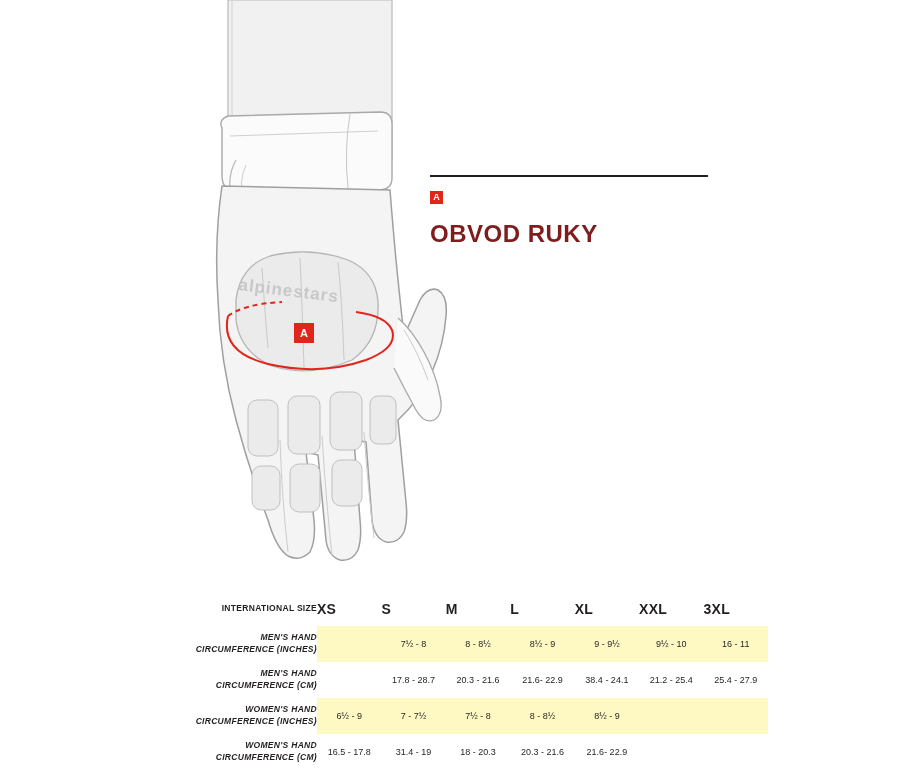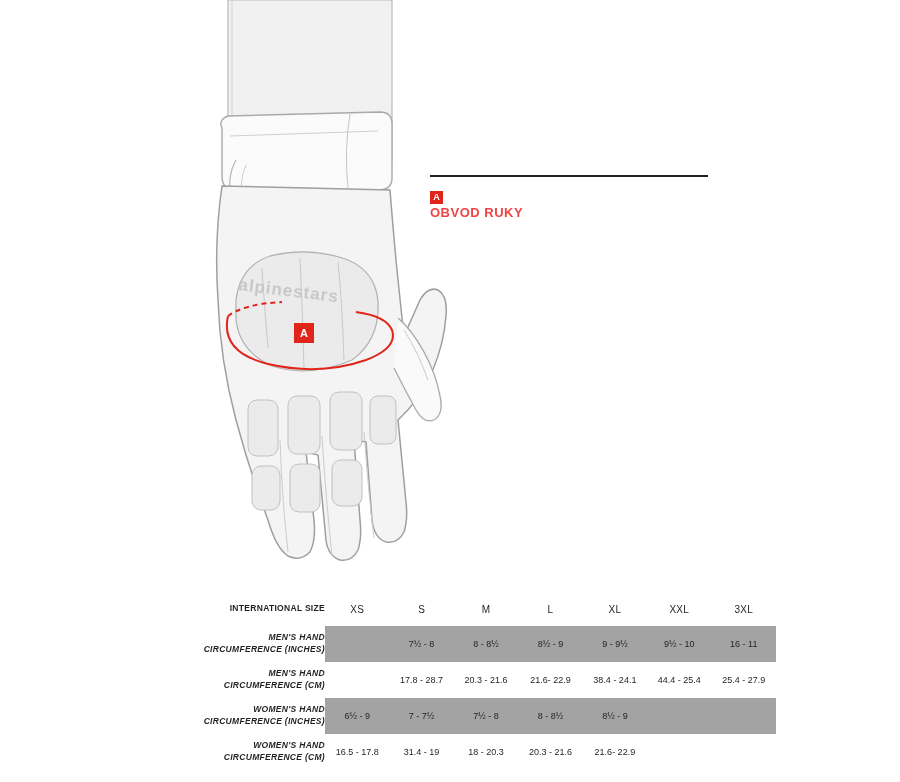--- a/index.html
+++ b/index.html
@@ -49,32 +49,32 @@
     font-size: 9px;
     font-weight: bold;
     width: 13px;
     height: 13px;
     line-height: 13px;
     text-align: center;
     font-family: "Liberation Sans", sans-serif;
     display: inline-block;
   }
   #callout .title {
-    font-size: 13px;
+    font-size: 24px;
     font-weight: bold;
     letter-spacing: 0.5px;
-    color: #ef4444;
+    color: #7f1d1d;
     line-height: 1;
-    margin-top: 2px;
+    margin-top: 18px;
   }
 
   
   #size-table {
     position: absolute;
-    left: 156px;
+    left: 148px;
     top: 592px;
     width: 620px;
     border-collapse: collapse;
     font-size: 8.5px;
   }
   #size-table td, #size-table th {
     padding: 0;
     margin: 0;
   }
   .label-cell {
@@ -82,40 +82,40 @@
     text-align: right;
     padding-right: 10px;
     font-weight: bold;
     font-size: 8.5px;
     letter-spacing: 0.3px;
     line-height: 1.35;
     color: #231f20;
     vertical-align: middle;
   }
   .hdr-cell {
-    text-align: center;
-    font-weight: normal;
-    font-size: 10px;
+    text-align: left;
+    font-weight: bold;
+    font-size: 14px;
     letter-spacing: 0.3px;
     color: #231f20;
     height: 34px;
     vertical-align: middle;
     width: 61px;
   }
   .data-cell {
     text-align: center;
     font-size: 9px;
     color: #231f20;
     height: 36px;
     vertical-align: middle;
     width: 61px;
   }
   tr.shaded .data-cell,
   tr.shaded .label-cell {
-    background: #a3a3a3;
+    background: #fef9c3;
   }
   tr.plain .data-cell,
   tr.plain .label-cell {
     background: #ffffff;
   }
   tr.shaded .label-cell { background: #ffffff; }
 
   .row-h-tall .label-cell { line-height: 1.4; font-style: italic; }
 </style>
 </head>
@@ -236,21 +236,21 @@
     <tr class="plain row-h-tall">
       <td class="label-cell">
         <div>MEN'S HAND</div>
         <div>CIRCUMFERENCE (CM)</div>
       </td>
       <td class="data-cell"></td>
       <td class="data-cell">17.8 - 28.7</td>
       <td class="data-cell">20.3 - 21.6</td>
       <td class="data-cell">21.6- 22.9</td>
       <td class="data-cell">38.4 - 24.1</td>
-      <td class="data-cell">44.4 - 25.4</td>
+      <td class="data-cell">21.2 - 25.4</td>
       <td class="data-cell">25.4 - 27.9</td>
     </tr>
 
     <tr class="shaded row-h-tall">
       <td class="label-cell">
         <div>WOMEN'S HAND</div>
         <div>CIRCUMFERENCE (INCHES)</div>
       </td>
       <td class="data-cell">6½ - 9</td>
       <td class="data-cell">7 - 7½</td>

